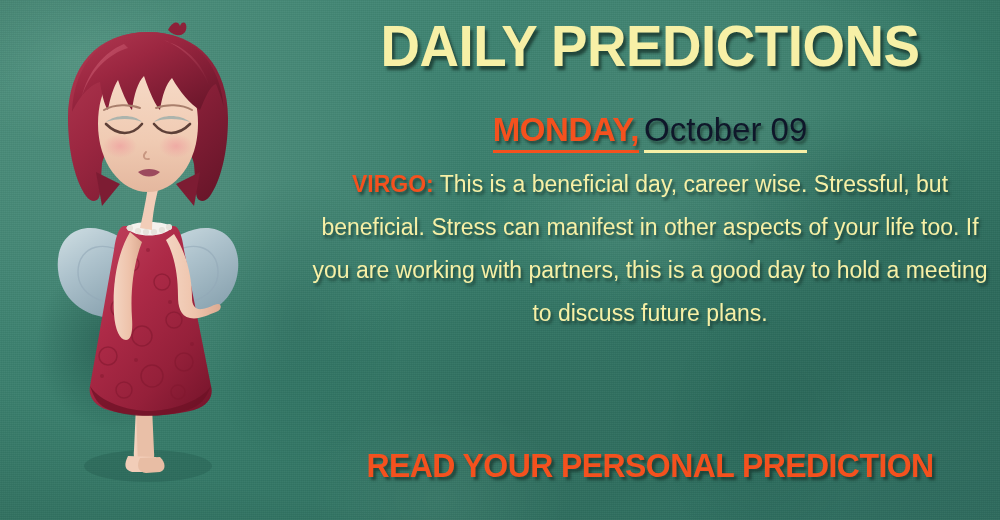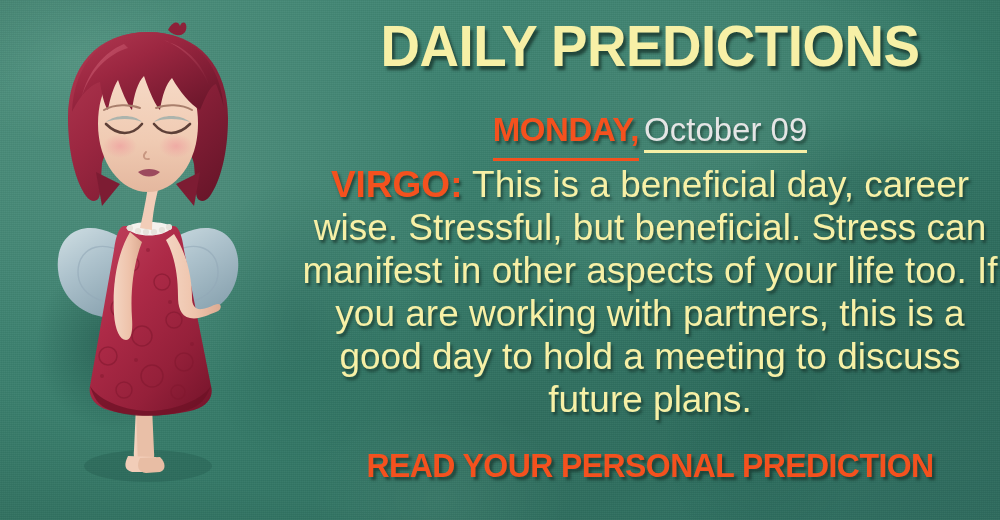--- a/index.html
+++ b/index.html
@@ -96,39 +96,39 @@
     text-align: center;
     font-size: 33px;
     line-height: 1.1;
     white-space: nowrap;
   }
   .dateline .day {
     color: #f4511e;
     font-weight: bold;
     letter-spacing: -0.4px;
     border-bottom: 3px solid #f4511e;
-    padding-bottom: 10px;
+    padding-bottom: 2px;
     text-shadow: 2px 3px 3px rgba(14,34,28,.55);
     text-align: center;
   }
   .dateline .month {
-    color: #e5e5e5;
+    color: #0f172a;
     border-bottom: 3px solid #f7f0a6;
     padding-bottom: 2px;
     margin-left: 5px;
     text-shadow: 2px 3px 3px rgba(14,34,28,.55);
   }
 
   .body-text {
     position: absolute;
     top: 163px;
     left: 0;
     width: 700px;
     text-align: center;
-    font-size: 37px;
+    font-size: 23px;
     line-height: 43px;
     color: #f7f0a6;
     text-shadow: 2px 3px 3px rgba(14,34,28,.58);
   }
   .body-text .sign {
     color: #f4511e;
     font-weight: bold;
   }
 
   .cta {

